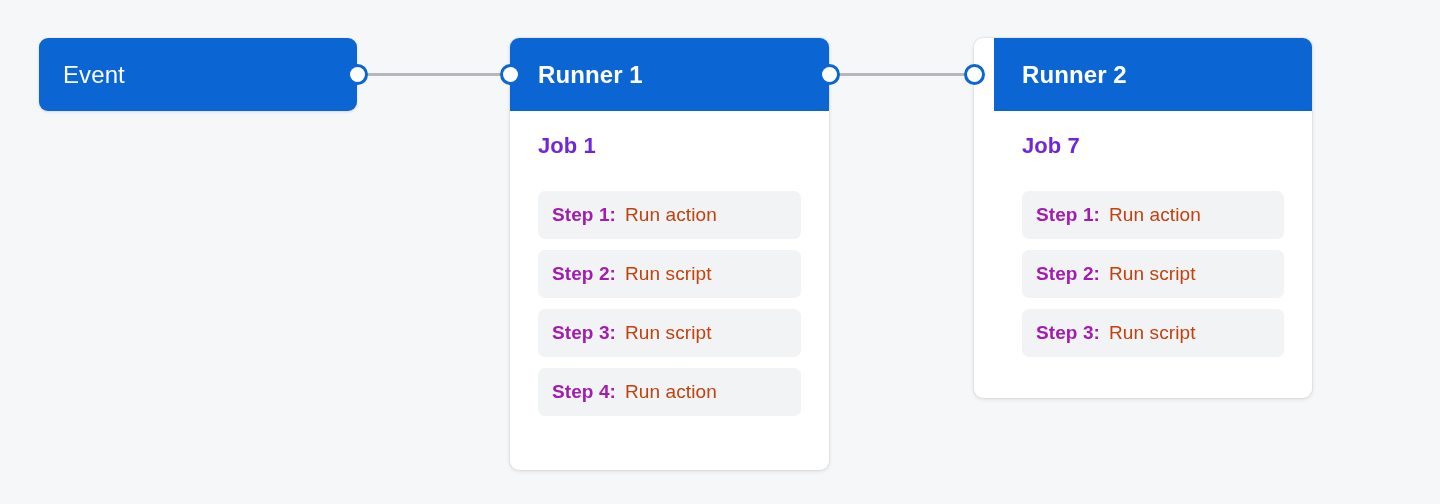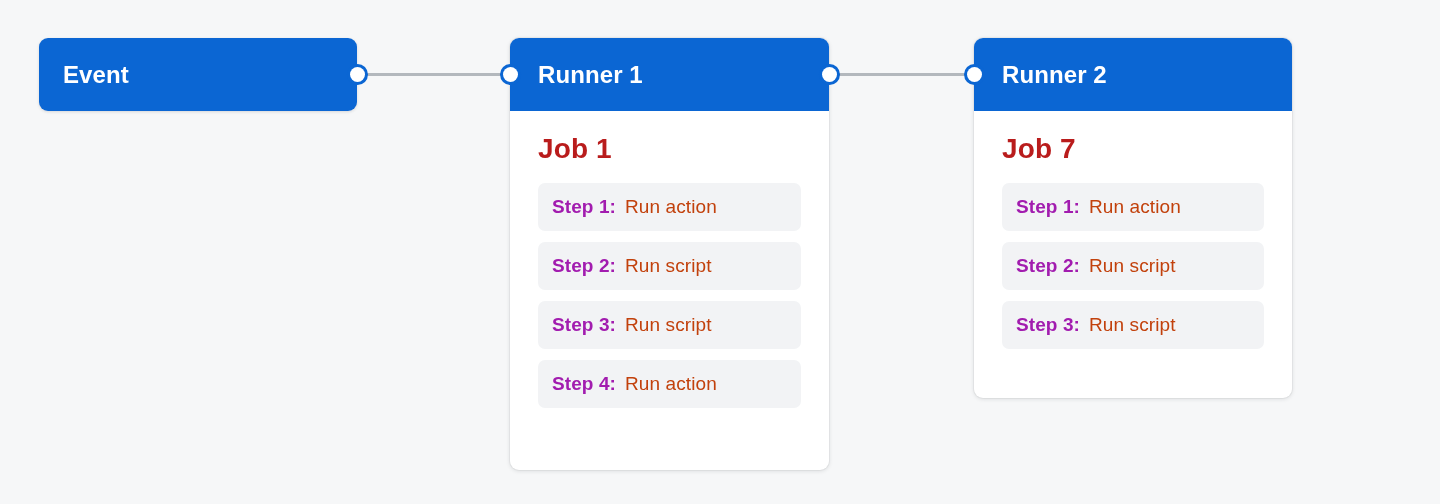--- a/index.html
+++ b/index.html
@@ -56,38 +56,38 @@
     background: #0b66d3;
     border-radius: 9px;
     box-shadow: 0 1px 3px rgba(27,31,36,.14);
     display: flex;
     align-items: center;
     z-index: 4;
   }
   #event-node .node-title {
     color: #ffffff;
     font-size: 24px;
-    font-weight: bold;
+    font-weight: normal;
     letter-spacing: .1px;
     padding-left: 24px;
   }
 
   
   .runner-card {
     position: absolute;
     background: #ffffff;
     border-radius: 9px;
     box-shadow: 0 1px 4px rgba(27,31,36,.13), 0 0 0 1px rgba(27,31,36,.04);
     z-index: 4;
     overflow: hidden;
     display: flex;
     flex-direction: column;
   }
   #runner-1 { left: 510px;  top: 38px; width: 319px; height: 432px; }
-  #runner-2 { left: 974px;  top: 38px; width: 318px; height: 360px; }
+  #runner-2 { left: 974px;  top: 38px; width: 318px; height: 360px; padding-left: 20px; }
 
   .runner-header {
     height: 73px;
     min-height: 73px;
     background: #0b66d3;
     display: flex;
     align-items: center;
   }
   .runner-header .node-title {
     color: #ffffff;
@@ -95,25 +95,25 @@
     font-weight: bold;
     letter-spacing: .1px;
     padding-left: 28px;
   }
 
   .runner-body {
     padding: 22px 28px 0 28px;
     flex: 1;
   }
   .job-title {
-    font-size: 28px;
+    font-size: 22px;
     font-weight: bold;
-    color: #b91c1c;
-    letter-spacing: .1px;
-    margin-bottom: 18px;
+    color: #6d28d9;
+    letter-spacing: .1px;
+    margin-bottom: 32px;
   }
 
   .steps-list {
     display: flex;
     flex-direction: column;
     gap: 11px;
   }
   .step-pill {
     background: #f2f3f5;
     border-radius: 7px;

